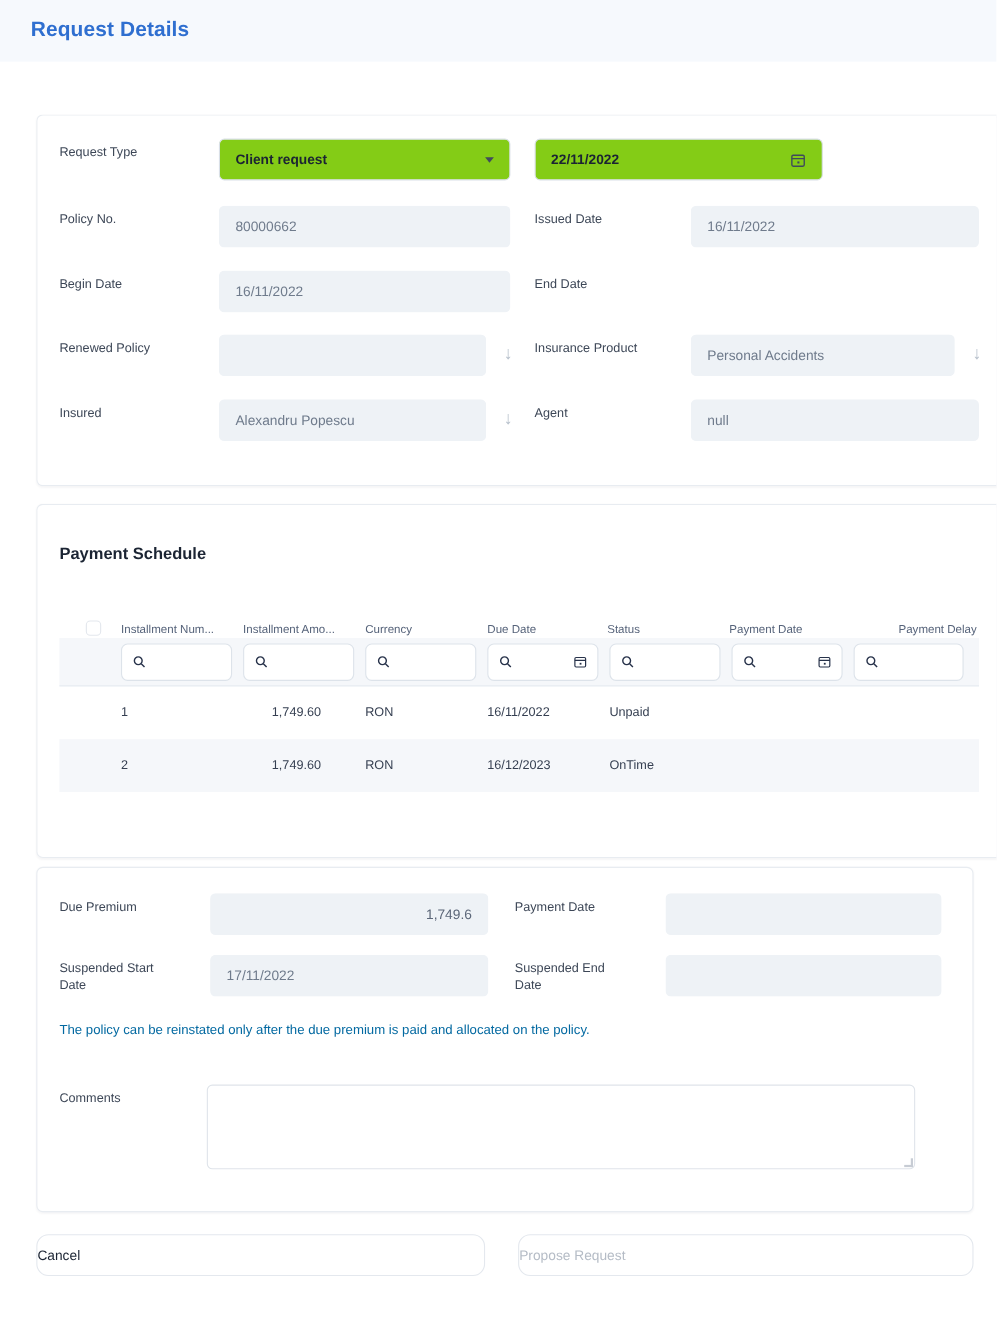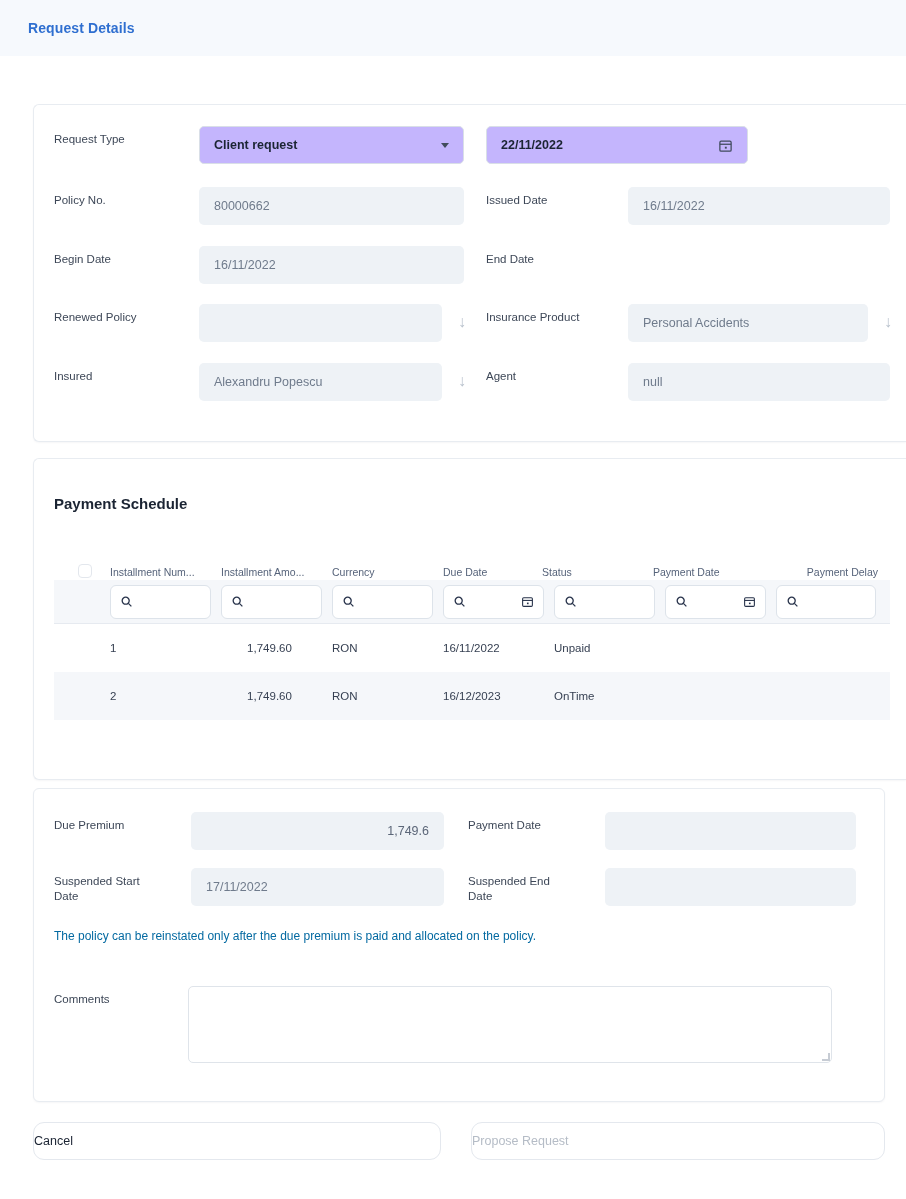--- a/index.html
+++ b/index.html
@@ -15,21 +15,21 @@
   
   .banner {
     height: 56px;
     background: #f6f9fd;
     display: flex;
     align-items: center;
     padding-left: 28px;
   }
   .banner-title {
     color: #2f6fd0;
-    font-size: 14px;
+    font-size: 19px;
     font-weight: 700;
     letter-spacing: .1px;
   }
 
   
   .card {
     background: #ffffff;
     border: 1px solid #e8ecf1;
     border-radius: 6px;
     box-shadow: 0 1px 2px rgba(16,30,54,.04);
@@ -71,21 +71,21 @@
     border-radius: 5px;
     display: flex;
     align-items: center;
     padding: 0 14px;
     font-size: 12.5px;
     color: #6f7b8c;
     background: #eef2f6;
     border: 1px solid transparent;
   }
   .input.white {
-    background: #c4b5fd;
+    background: #84cc16;
     border: 1px solid #d9dfe7;
     color: #1b2433;
     font-weight: 700;
     justify-content: space-between;
   }
   .input.num { justify-content: flex-end; color: #5b6678; }
   .input.empty { color: transparent; }
 
   .caret {
     width: 0; height: 0;
@@ -309,21 +309,21 @@
 
 <div class="table">
 
   <div class="thead">
     <div style="width:56px; display:flex; align-items:center; justify-content:flex-start; padding-left:24px;">
       <div class="chk"></div>
     </div>
     <div class="th" style="width:111px;">Installment Num...</div>
     <div class="th" style="width:111px;">Installment Amo...</div>
     <div class="th" style="width:111px;">Currency</div>
-    <div class="th" style="width:99px;">Due Date</div>
+    <div class="th" style="width:109px;">Due Date</div>
     <div class="th" style="width:111px;">Status</div>
     <div class="th" style="width:111px;">Payment Date</div>
     <div class="th" style="width:114px; text-align:right;">Payment Delay</div>
   </div>
 
   <div class="filter-row">
     <div style="width:56px;"></div>
     <div style="width:111px; padding-right:10px;">
       <div class="fbox">
         <svg width="13" height="13" viewBox="0 0 24 24" fill="none" stroke="#27324a" stroke-width="2.4">

